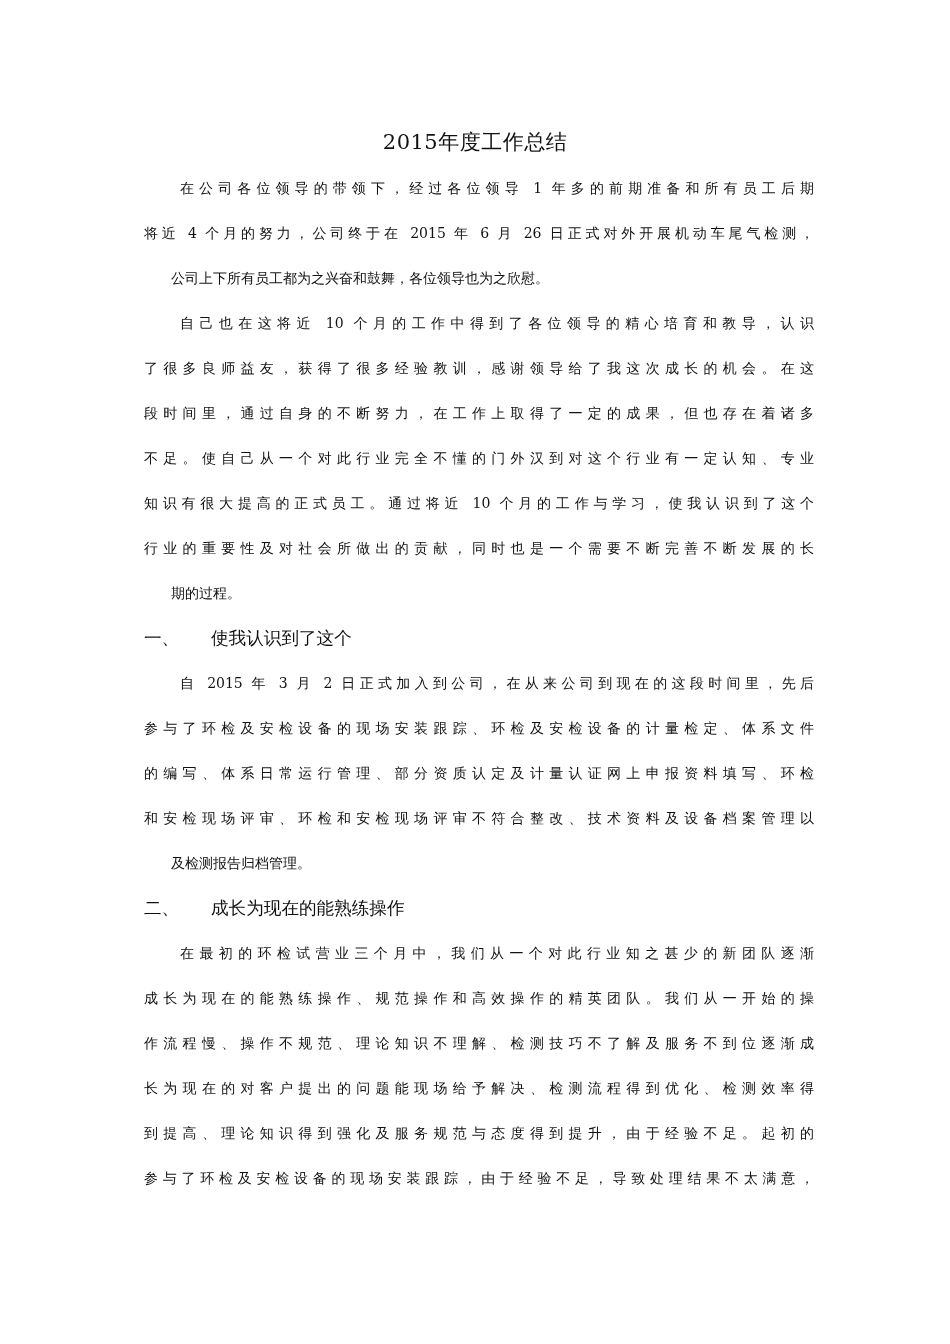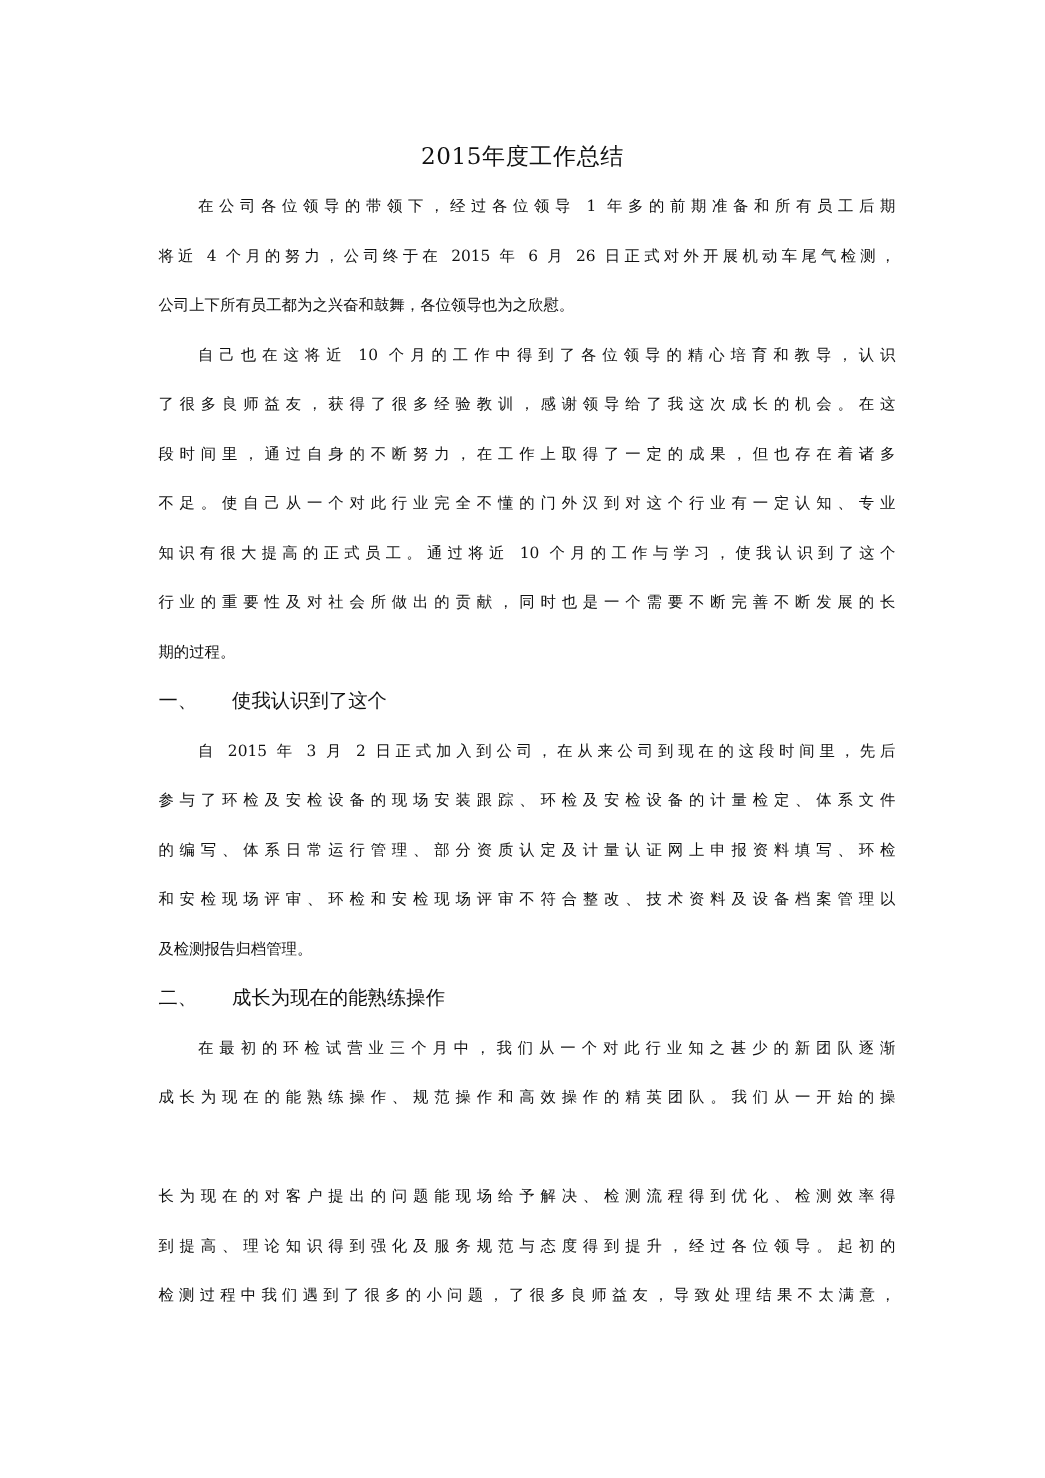--- a/index.html
+++ b/index.html
@@ -12,21 +12,21 @@
   .title {
     position: absolute; left: 0; width: 950px; top: 127px;
     text-align: center; font-size: 21px; line-height: 30px; letter-spacing: 0.5px;
   }
   .line {
     position: absolute; left: 144px; width: 670px;
     font-size: 14px; line-height: 26px; white-space: nowrap;
     text-align: justify; text-align-last: justify;
   }
   .line.indent { left: 180px; width: 634px; }
-  .line.last { text-align-last: left; }
+  .line.last { text-align-last: left; margin-left: 27px; }
   .heading {
     position: absolute; left: 144px; font-size: 17.6px; line-height: 26px; white-space: nowrap;
   }
   .heading .num { display: inline-block; width: 67px; }
 </style>
 </head>
 <body>
 
 <div class="page">
   <div class="title">2015年度工作总结</div>
@@ -50,16 +50,17 @@
   <div class="line" style="top:715px">参与了环检及安检设备的现场安装跟踪、环检及安检设备的计量检定、体系文件</div>
   <div class="line" style="top:760px">的编写、体系日常运行管理、部分资质认定及计量认证网上申报资料填写、环检</div>
   <div class="line last" style="top:850px">及检测报告归档管理。</div>
   <div class="line" style="top:805px">和安检现场评审、环检和安检现场评审不符合整改、技术资料及设备档案管理以</div>
 
   <div class="heading" style="top:895px">
     <span class="num">二、</span><span>成长为现在的能熟练操作</span>
   </div>
   <div class="line" style="top:985px">成长为现在的能熟练操作、规范操作和高效操作的精英团队。我们从一开始的操</div>
   <div class="line indent" style="top:940px">在最初的环检试营业三个月中，我们从一个对此行业知之甚少的新团队逐渐</div>
+  <div class="line" style="top:1030px">作流程慢、操作不规范、理论知识不理解、检测技巧不了解及服务不到位逐渐成</div>
   <div class="line" style="top:1075px">长为现在的对客户提出的问题能现场给予解决、检测流程得到优化、检测效率得</div>
-  <div class="line" style="top:1120px">到提高、理论知识得到强化及服务规范与态度得到提升，经过各位领导。起初的</div>
-  <div class="line" style="top:1165px">检测过程中我们遇到了很多的小问题，了很多良师益友，导致处理结果不太满意，</div>
+  <div class="line" style="top:1120px">到提高、理论知识得到强化及服务规范与态度得到提升，由于经验不足。起初的</div>
+  <div class="line" style="top:1165px">参与了环检及安检设备的现场安装跟踪，由于经验不足，导致处理结果不太满意，</div>
 </div>
 
 </body></html>

